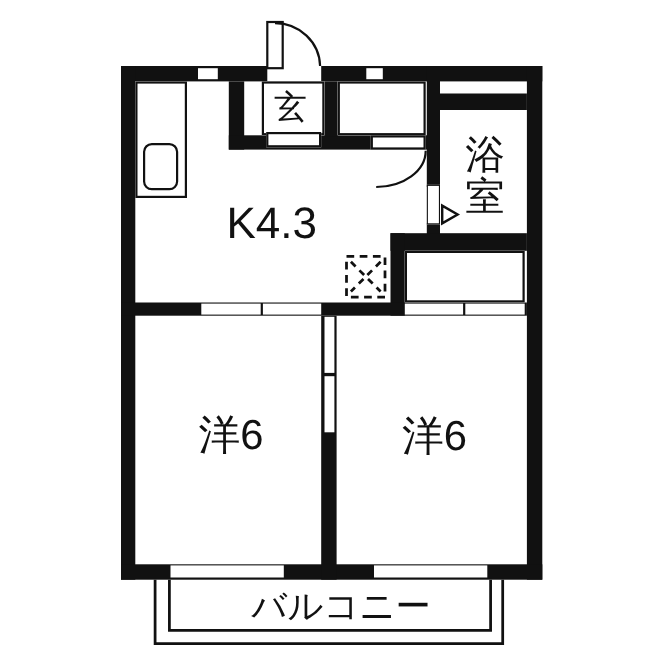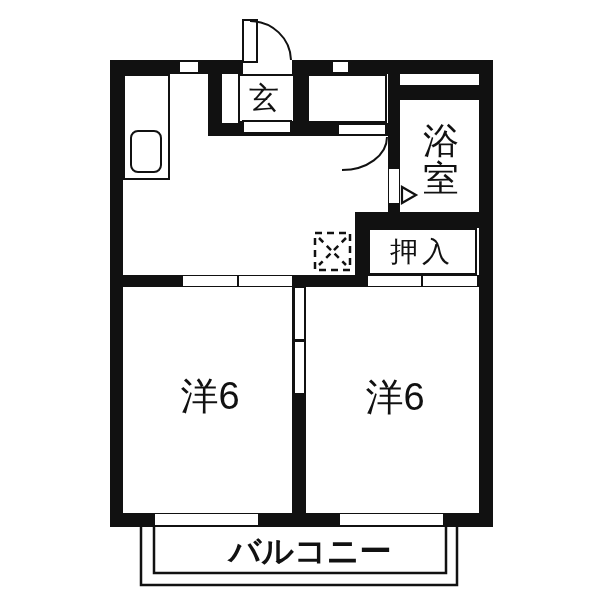--- a/index.html
+++ b/index.html
@@ -76,23 +76,23 @@
     <g>
       <rect x="315" y="233" width="35" height="37" fill="#ffffff" stroke="#111111" stroke-width="2.5" stroke-dasharray="7 5"></rect>
       <line x1="319" y1="238" x2="346" y2="265" stroke="#111111" stroke-width="2.5" stroke-dasharray="6 5"></line>
       <line x1="346" y1="238" x2="319" y2="265" stroke="#111111" stroke-width="2.5" stroke-dasharray="6 5"></line>
     </g>
 
     <path d="M 141 527 L 141 585 L 457 585 L 457 527" fill="none" stroke="#111111" stroke-width="2.5"></path>
     <path d="M 154 527 L 154 573 L 446 573 L 446 527" fill="none" stroke="#111111" stroke-width="2.5"></path>
   </svg>
 
+  <div class="label" style="left:247px;top:203px;font-size:40px;">K4.3</div>
   <div class="label" style="left:264px;top:98px;font-size:30px;">玄</div>
   <div class="vlabel" style="left:441px;top:160px;font-size:36px;">
     <span>浴</span>
     <span>室</span>
   </div>
-  <div class="label" style="left:422px;top:252px;font-size:28px;letter-spacing:4px;">押入</div>
   <div class="label" style="left:210px;top:396px;font-size:38px;">洋6</div>
   <div class="label" style="left:395px;top:397px;font-size:38px;">洋6</div>
-  <div class="label" style="left:310px;top:551px;font-size:32px;font-weight:bold;">バルコニー</div>
+  <div class="label" style="left:310px;top:551px;font-size:32px;">バルコニー</div>
 
 </div>
 
 </body></html>

